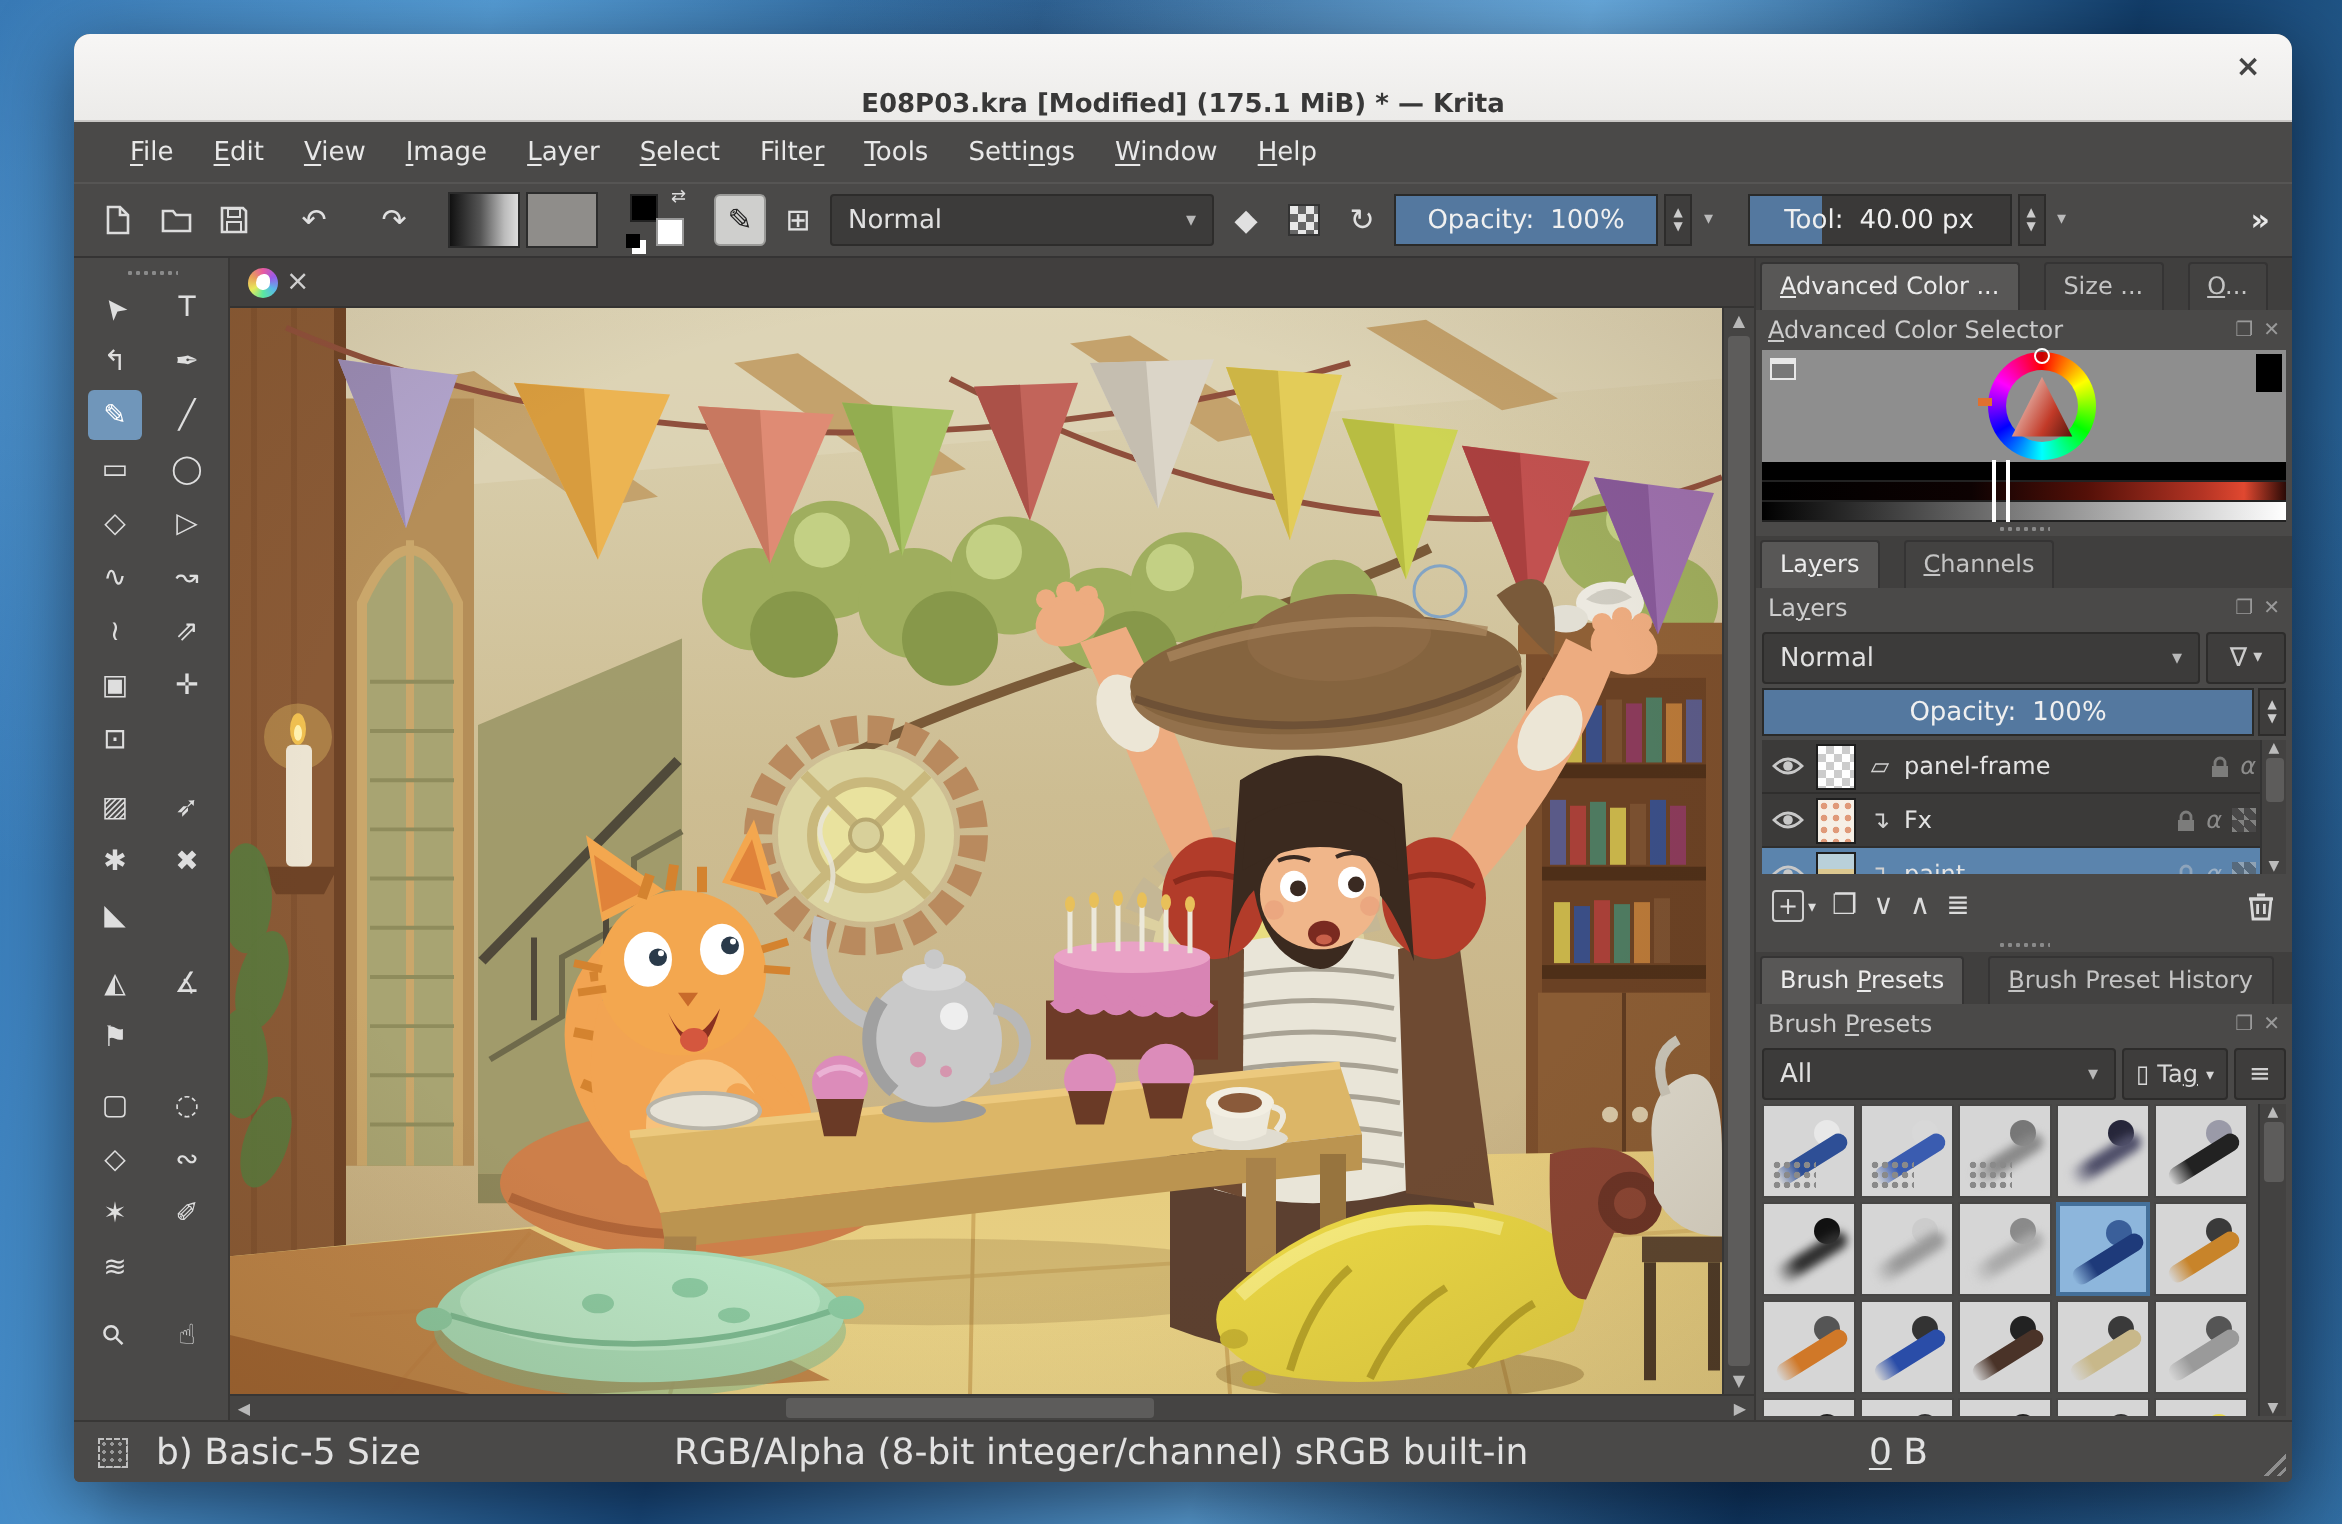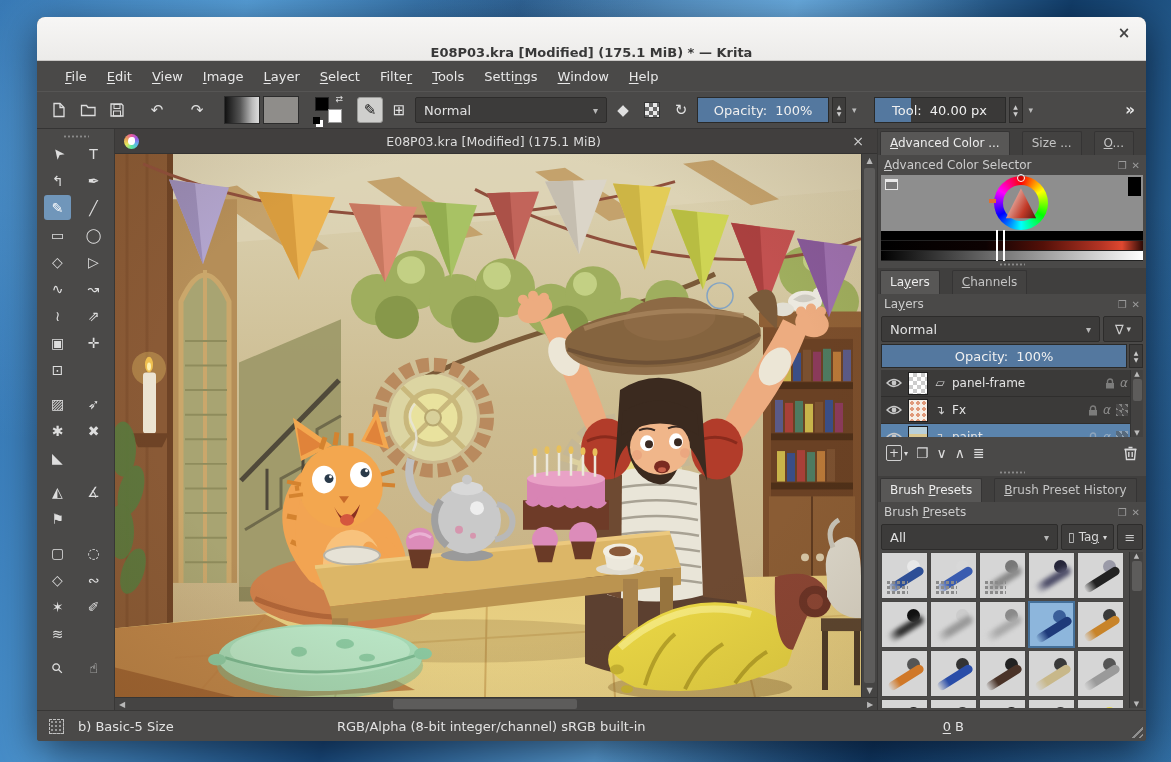--- a/index.html
+++ b/index.html
@@ -169,21 +169,21 @@
   .pscroll { position:absolute; right:0; top:0; bottom:0; width:14px; background:#434241; border-left:1px solid #333;
     display:flex; flex-direction:column; align-items:center; font-size:7px; color:#bbb; }
   .pscroll .thumb { flex:0 0 30px; width:10px; background:#5d5c5b; border-radius:2px; margin:1px 0; }
   .pscroll .spacefill { flex:1; }
   .searchrow { padding:3px 3px 2px; flex:none; }
   .searchrow input { width:100%; height:20px; background:#3d3c3b; border:1px solid #2d2c2b; border-radius:2px;
     color:#cfcfcf; font-size:12px; padding:0 6px; font-family:inherit; outline:none; }
   .searchrow input::placeholder { color:#8f8f8f; }
   
   .statusbar { height:31px; background:#4a4948; border-top:1px solid #383736; display:flex; align-items:center;
-    padding:0 12px; color:#e2e2e2; font-size:13px; position:relative; border-radius:0 0 3px 3px; flex:none; }
+    padding:0 12px; color:#e2e2e2; font-size:18px; position:relative; border-radius:0 0 3px 3px; flex:none; }
   .selicon { width:15px; height:15px; border:1px dashed #c0c0c0; margin-right:14px; flex:none;
     background-image:radial-gradient(circle,#999 .8px,transparent 1px); background-size:4px 4px; }
   .cspace { position:absolute; left:300px; }
   .memory { position:absolute; right:182px; }
   .memory u { text-underline-offset:2px; }
   .grip { position:absolute; right:3px; bottom:3px; width:14px; height:14px;
     background:repeating-linear-gradient(135deg,transparent 0 3px,#8f8f8f 3px 4.5px);
     clip-path:polygon(100% 0,100% 100%,0 100%); }
   u { text-decoration-thickness:1px; }
 </style>
@@ -396,21 +396,20 @@
           </div>
           <div class="tool">
             <span>☝</span>
           </div>
         </div>
     </div>
 
     <div class="canvas-wrap">
       <div class="subtitle">
         <span class="krita-logo"></span>
-        <span class="st-text">E08P03.kra [Modified]  (175.1 MiB)</span>
         <span class="close">×</span>
       </div>
       <div class="canvas-row">
         <div class="canvas">
           <svg viewBox="0 0 746 552" preserveAspectRatio="none">
             <defs>
               <linearGradient id="gwall" x1="0" y1="0" x2="0" y2="1">
                 <stop offset="0" stop-color="#dcd3b4"></stop>
                   <stop offset=".45" stop-color="#cdbd92"></stop>
                   <stop offset="1" stop-color="#c6ad7e"></stop>

